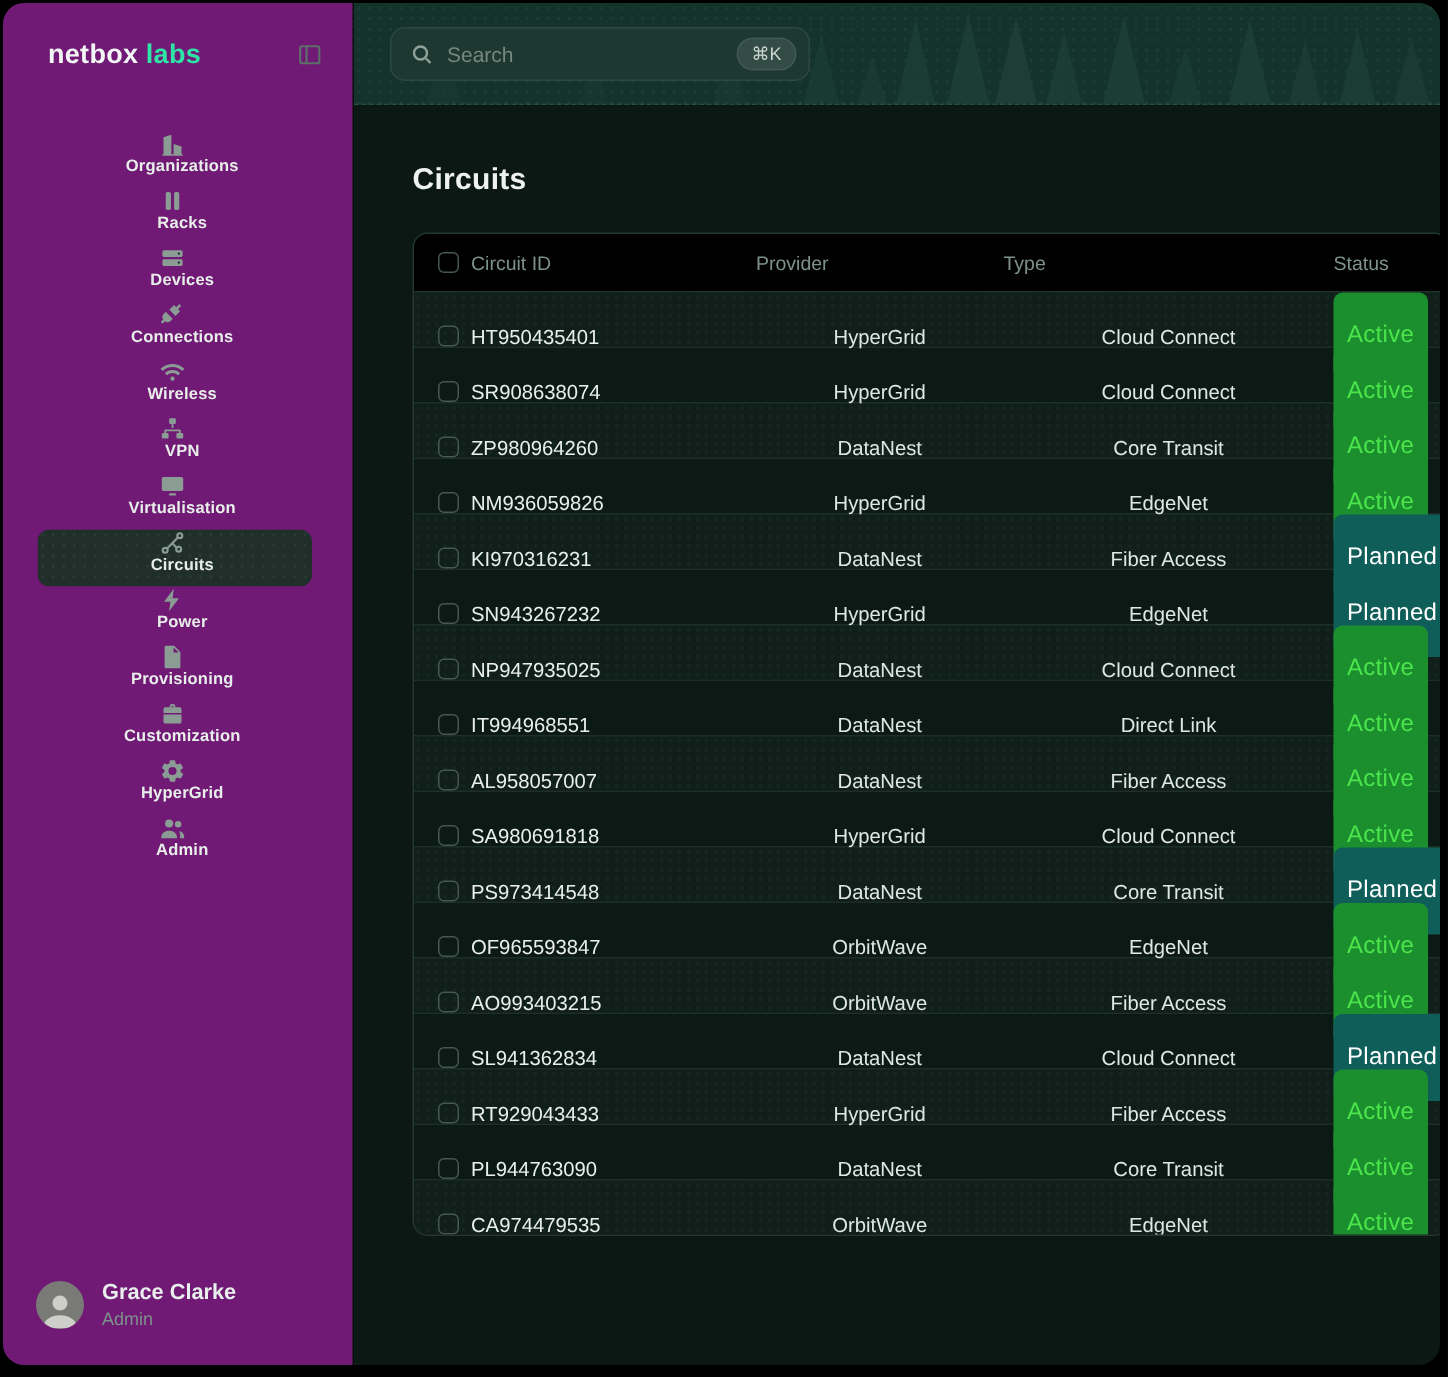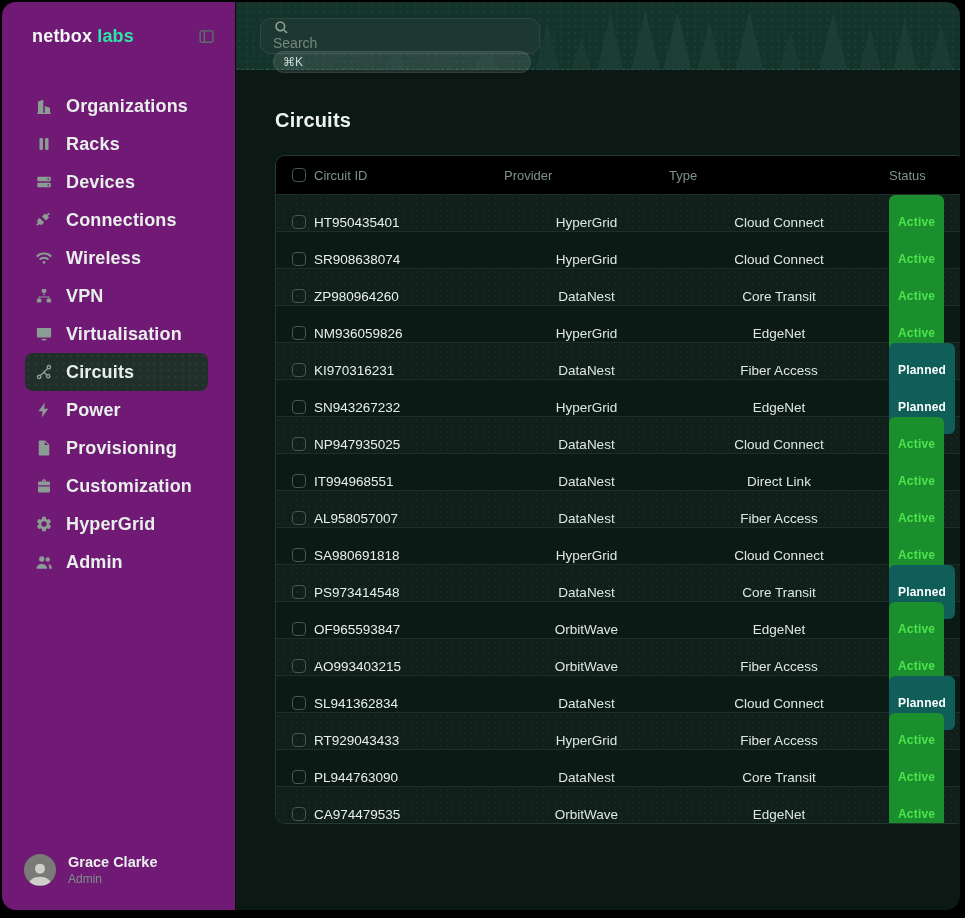--- a/index.html
+++ b/index.html
@@ -11,22 +11,22 @@
 
   
   .sidebar { width:233px; min-width:233px; height:100%; background:#701a75;
     display:flex; flex-direction:column; position:relative; }
   .logo-row { display:flex; align-items:center; padding:24px 20px 0 30px; }
   .logo { font-size:18px; font-weight:800; letter-spacing:.2px; color:#f2f6f4; }
   .logo .labs { color:#2ee4a7; margin-left:5px; }
   .panel-toggle { margin-left:auto; color:#5c6f68; cursor:pointer; display:flex; }
   .nav { margin-top:40px; padding:0 27px 0 23px; }
   .nav-item { display:flex; align-items:center; height:38px; padding-left:10px;
-    border-radius:8px; color:#e8eeea; font-size:18px; font-weight:700;
-    letter-spacing:.15px; cursor:pointer; }
+    border-radius:8px; color:#e8eeea; font-size:11px; font-weight:700;
+    letter-spacing:.15px; cursor:pointer;flex-direction:column; }
   .nav-item.active { background:#212f2a;
     background-image:radial-gradient(rgba(160,255,215,0.05) 1px, transparent 1.2px);
     background-size:7px 7px; }
   .nav-icon { width:18px; height:18px; margin-right:13px; color:#8b9c94;
     display:flex; align-items:center; justify-content:center; }
   .nav-icon svg { width:18px; height:18px; }
   .user-block { margin-top:auto; display:flex; align-items:center; padding:14px 20px 24px 22px; }
   .avatar { width:32px; height:32px; border-radius:50%; background:#7a7a76; overflow:hidden;
     display:flex; align-items:center; justify-content:center; }
   .avatar svg { width:30px; height:30px; margin-top:6px; color:#cfcfca; }
@@ -36,21 +36,21 @@
 
   
   .main { flex:1; display:flex; flex-direction:column; border-left:1px solid rgba(0,0,0,.45); min-width:0; }
   .topband { height:68px; background:#14332b; position:relative;
     background-image:radial-gradient(rgba(160,255,215,0.05) 1px, transparent 1.2px);
     background-size:7px 7px;
     border-bottom:1px dashed rgba(160,255,215,0.14); flex-shrink:0; }
   .trees { position:absolute; left:0; bottom:0; width:100%; height:68px; pointer-events:none; }
   .searchbar { position:absolute; left:24px; top:16px; width:280px; height:36px;
     background:#1d3831; border:1px solid #2e4840; border-radius:10px;
-    display:flex; padding:0 8px 0 12px;flex-direction:column; }
+    display:flex; align-items:center; padding:0 8px 0 12px; }
   .searchbar .mag { color:#8ea39b; display:flex; margin-right:9px; }
   .search-input { flex:1; background:transparent; border:none; outline:none;
     color:#cfdad5; font-size:14px; font-family:inherit; }
   .search-input::placeholder { color:#75877f; }
   .kbd { background:rgba(255,255,255,0.10); border:1px solid rgba(255,255,255,0.07);
     color:#cdd7d2; font-size:12px; padding:3px 9px; border-radius:11px; }
 
   .content { flex:1; padding:0 0 0 39px; min-width:0; }
   .page-title { margin-top:39px; font-size:20px; font-weight:700; color:#eef3f0;
     letter-spacing:.2px; }
@@ -62,21 +62,21 @@
   .t-head { height:38px; background:#000000; color:#7d928a; font-size:13px; }
   .t-data { height:37px; background:#0c1a15; border-top:1px solid #1d2f28;
     font-size:13.5px; cursor:pointer; }
   .t-data.alt { background:#101f1a;
     background-image:radial-gradient(rgba(160,255,215,0.035) 1px, transparent 1.2px);
     background-size:6px 6px; }
   .cell-id { color:#e9efec; font-weight:500; }
   .cell-provider, .cell-type { color:#dfe7e3;text-align:center; }
   .checkbox { width:14px; height:14px; border:1.5px solid #46584f; border-radius:4px;
     background:transparent; cursor:pointer; }
-  .badge { display:inline-block; font-size:12px; font-weight:700; padding:20px 9px;
+  .badge { display:inline-block; font-size:16px; font-weight:400; padding:20px 9px;
     border-radius:6px; letter-spacing:.2px; }
   .badge-active  { background:#1b8e2d; color:#4ce44c; }
   .badge-planned { background:#0f5e59; color:#ffffff; }
 </style>
 </head>
 <body>
 
 <div class="window">
 
   <div class="sidebar">

